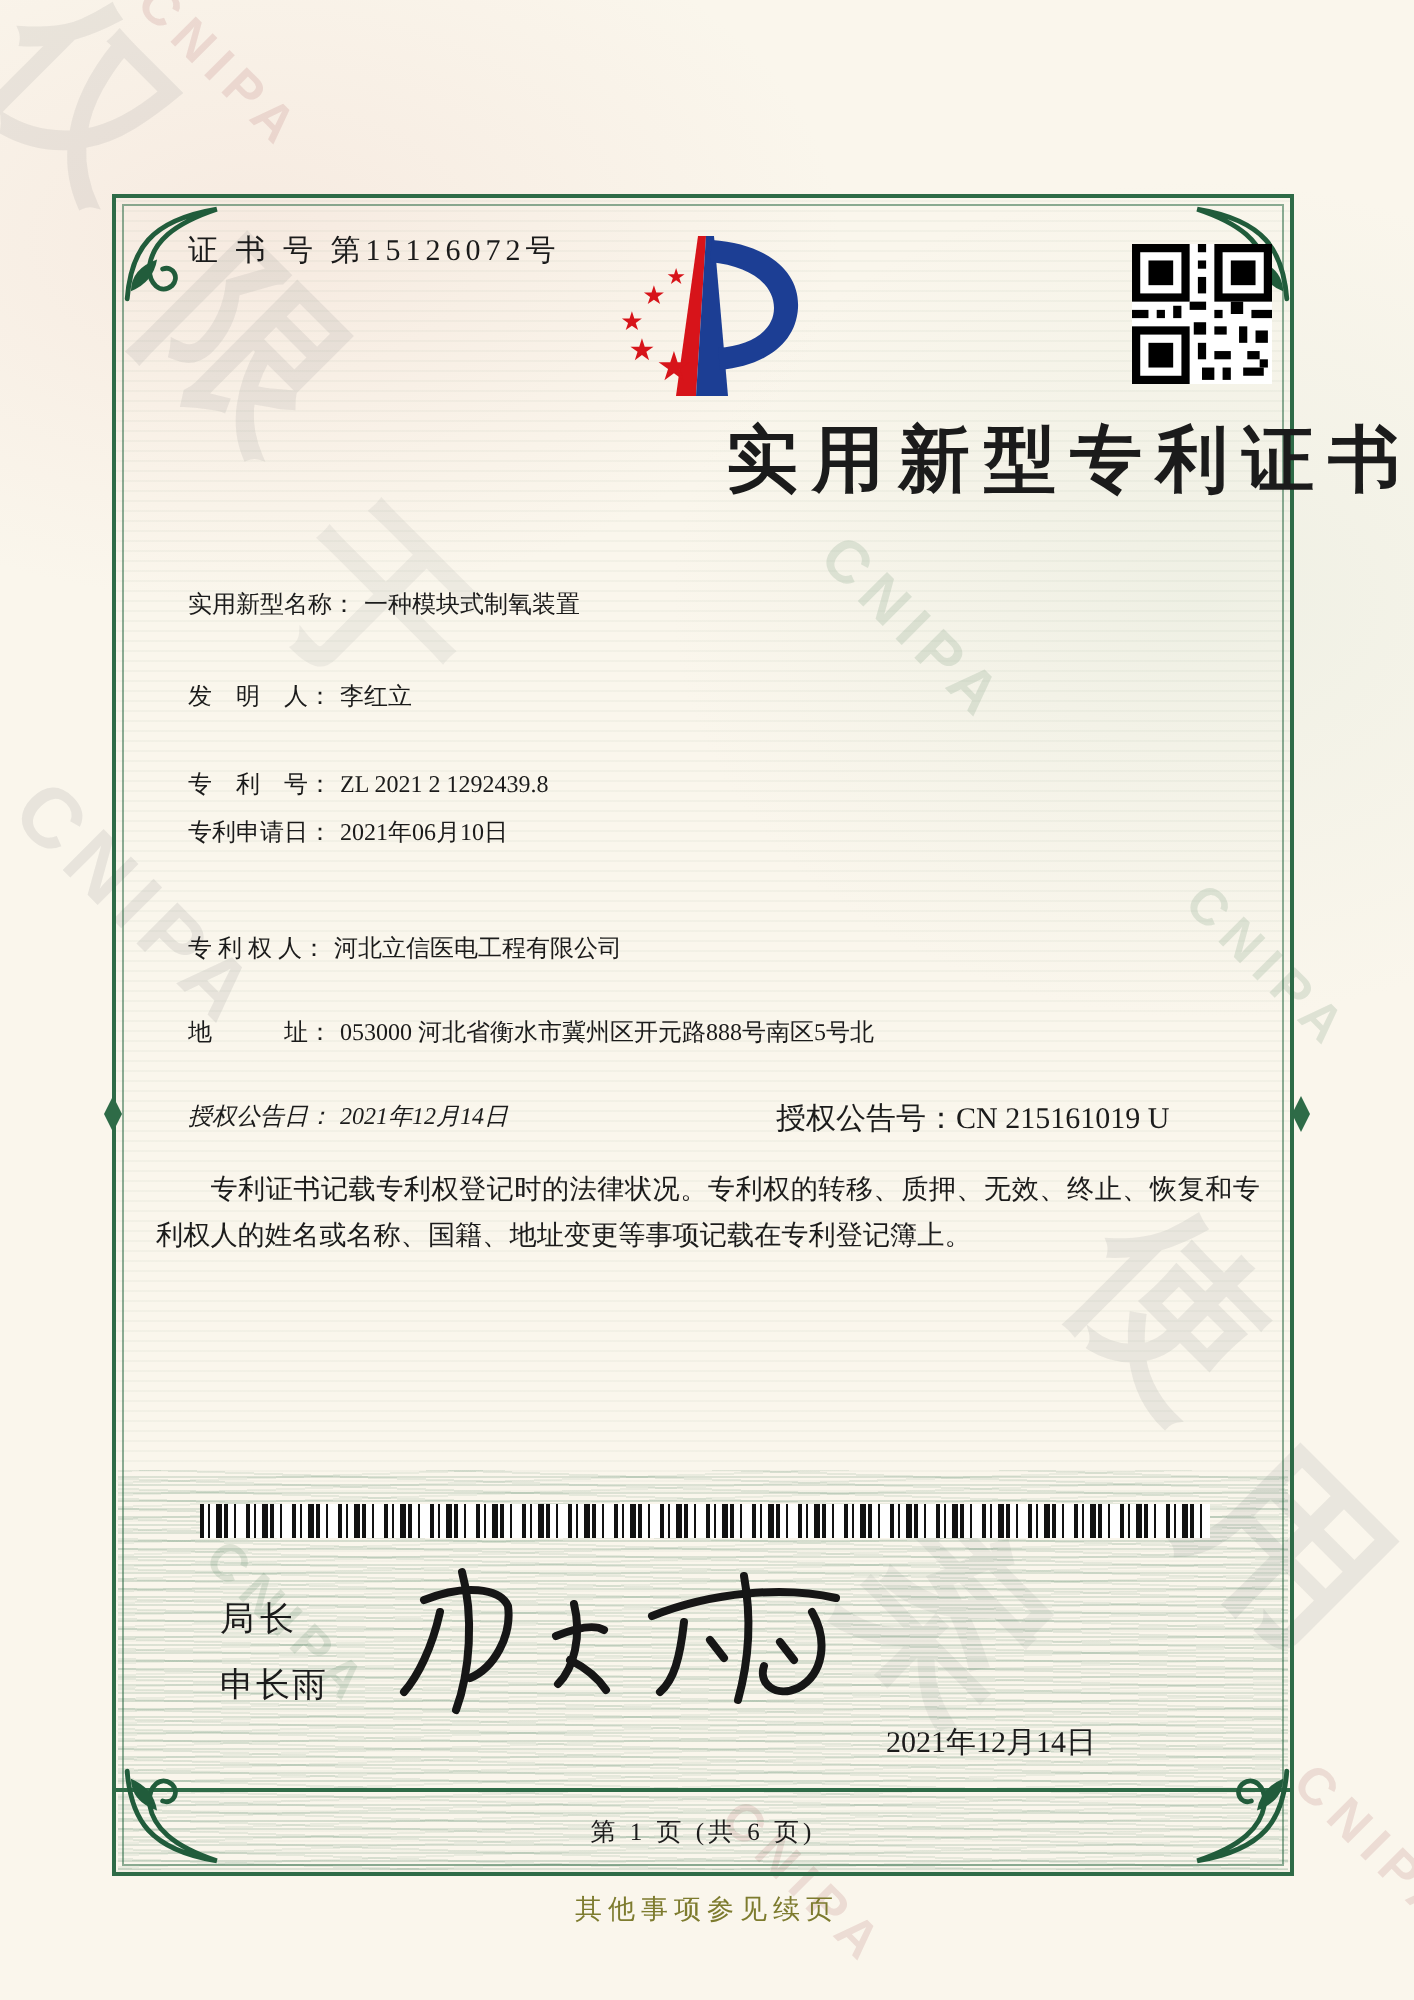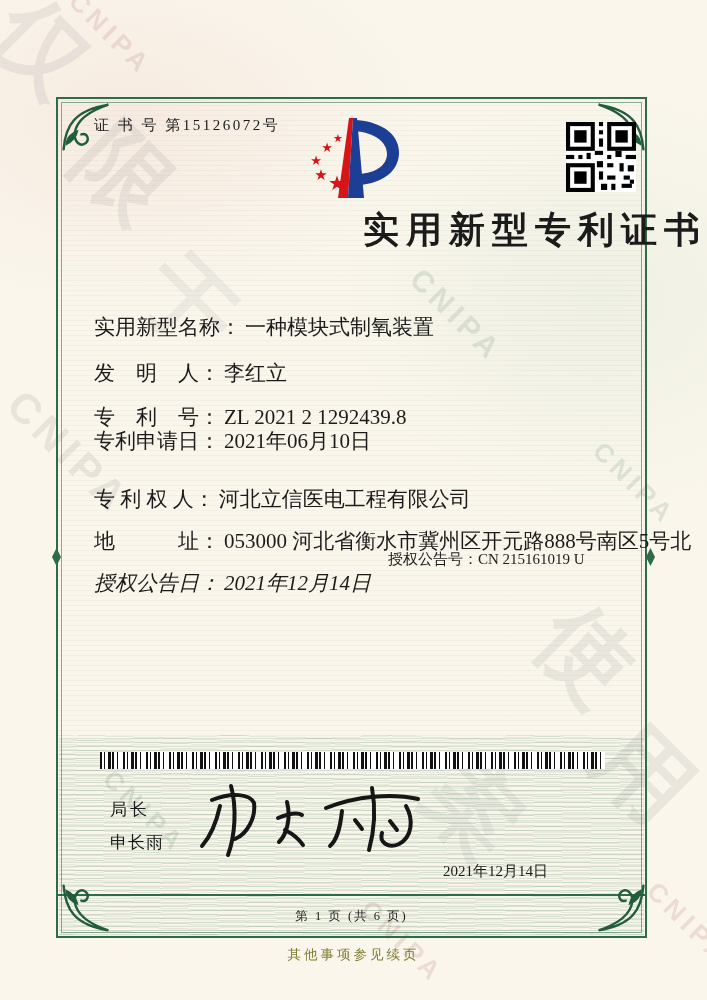--- a/index.html
+++ b/index.html
@@ -43,21 +43,21 @@
   .edge-orn{position:absolute;width:9px;height:18px;background:#2e6b47;top:548px;
     clip-path:polygon(50% 0,100% 50%,50% 100%,0 50%);}
   .edge-orn.left{left:52px;} .edge-orn.right{right:52px;}
   
   .cert-no{position:absolute;left:94px;top:116px;font-size:15px;letter-spacing:2.5px;}
   .logo{position:absolute;left:296px;top:110px;width:112px;height:95px;}
   .qr{position:absolute;left:566px;top:122px;width:70px;height:70px;background:#fff;}
   .title{position:absolute;left:0;top:206px;width:707px;text-align:right;
     font-size:36px;font-weight:bold;letter-spacing:7px;}
   
-  .row{position:absolute;left:94px;font-size:21px;white-space:nowrap;margin-top:19px;}
+  .row{position:absolute;left:94px;font-size:12px;white-space:nowrap;}
   .row .lbl{display:inline-block;}
   .row .val{margin-left:4px;}
   .r1{top:294px;} .r2{top:340px;} .r3{top:384px;text-align:center;} .r4{top:408px;}
   .r5{top:466px;} .r6{top:508px;} .r7{top:550px;font-style:italic;}
   .grant-no{position:absolute;left:388px;top:550px;font-size:15px;white-space:nowrap;}
   
   .paras{position:absolute;left:78px;top:584px;width:552px;font-size:13.6px;line-height:1.68;text-align:justify;}
   .paras p{margin:0 0 8px 0;text-indent:2em;}
   
   .barcode{position:absolute;left:100px;top:752px;width:505px;height:17px;
@@ -201,20 +201,21 @@
   <span class="lbl">地　　　址：</span><span class="val">053000 河北省衡水市冀州区开元路888号南区5号北</span>
 </div>
 <div class="row r7">
   <span class="lbl">授权公告日：</span><span class="val">2021年12月14日</span>
 </div>
 <div class="grant-no">
   <span class="lbl">授权公告号：</span><span class="val">CN 215161019 U</span>
 </div>
 
 <div class="paras">
+  <p>专利证书记载专利权登记时的法律状况。专利权的转移、质押、无效、终止、恢复和专利权人的姓名或名称、国籍、地址变更等事项记载在专利登记簿上。</p>
 </div>
 
 <div class="barcode"></div>
 
 <div class="sig-title">局长</div>
 <div class="sig-name">申长雨</div>
 <div class="sig-hand">
   <svg viewBox="0 0 270 85">
     <g fill="none" stroke="#161616" stroke-width="4" stroke-linecap="round" stroke-linejoin="round">
       <path d="M30,28 C26,46 19,60 12,68"></path>

